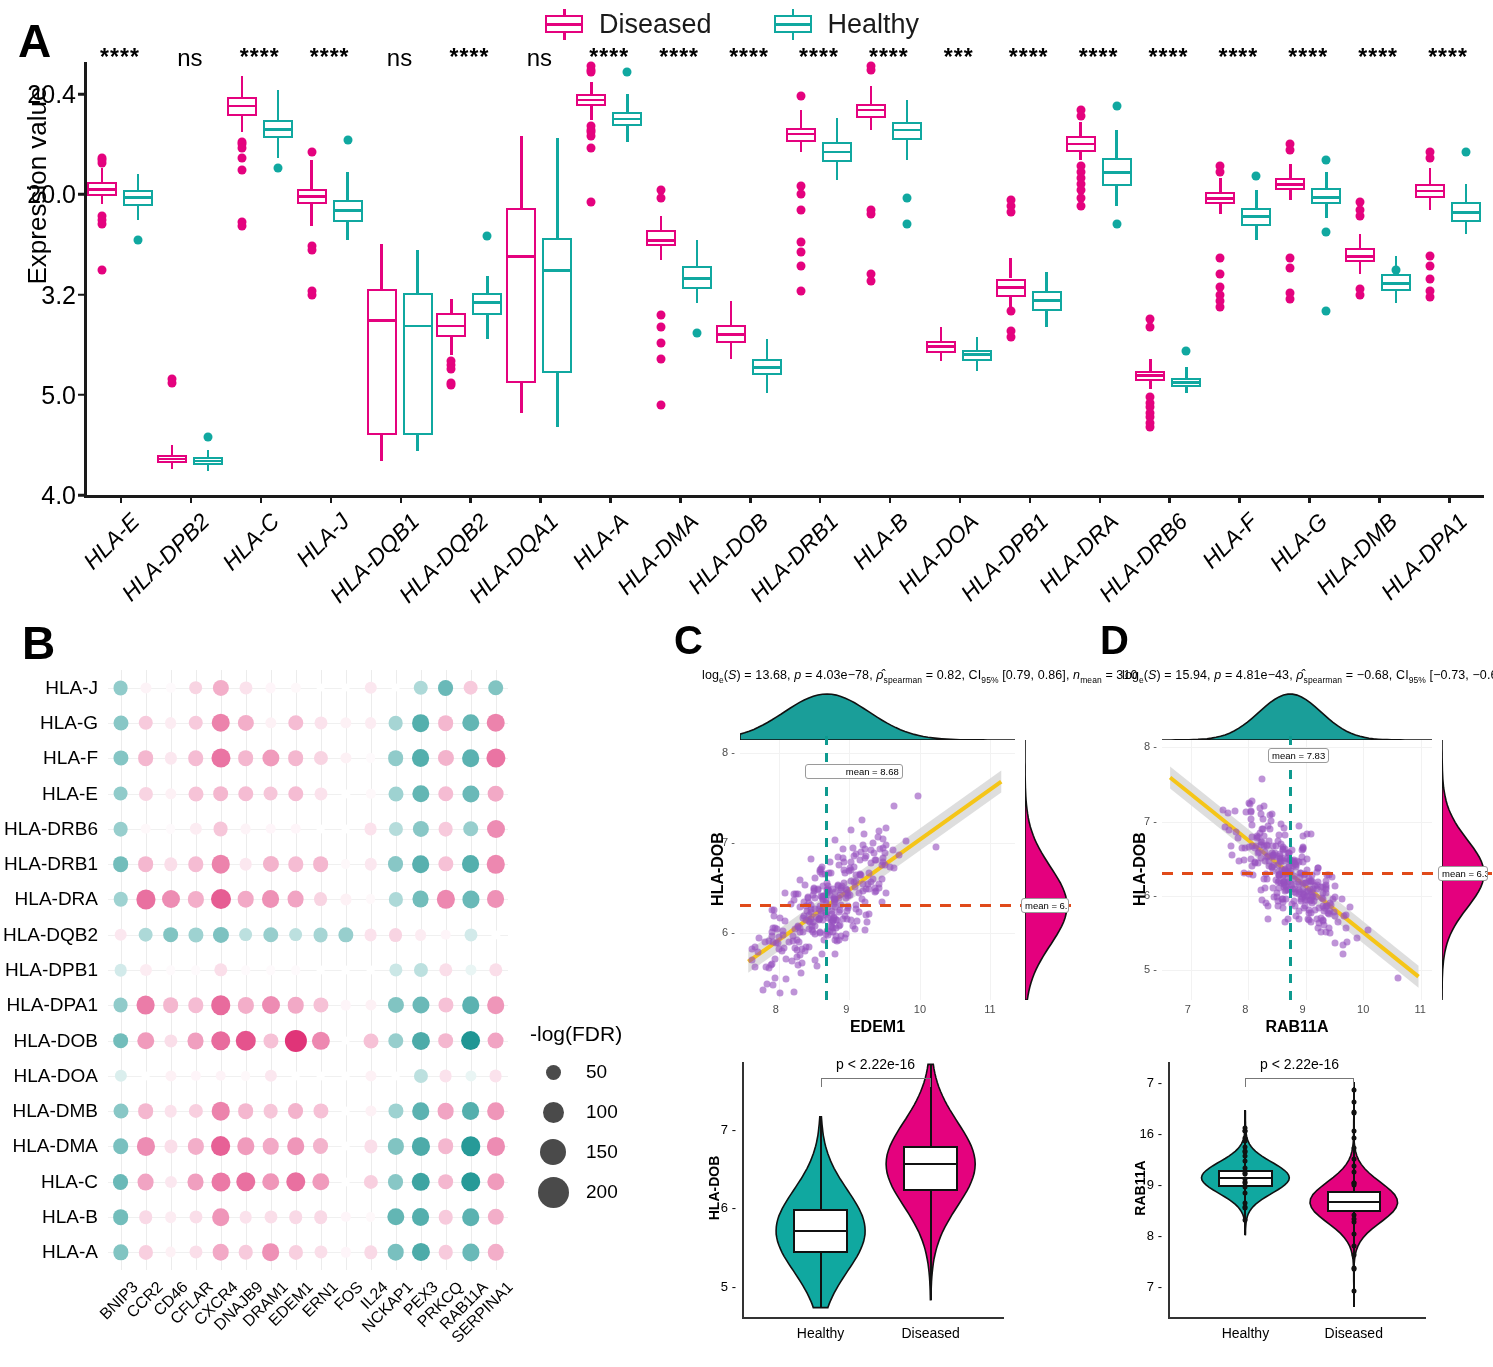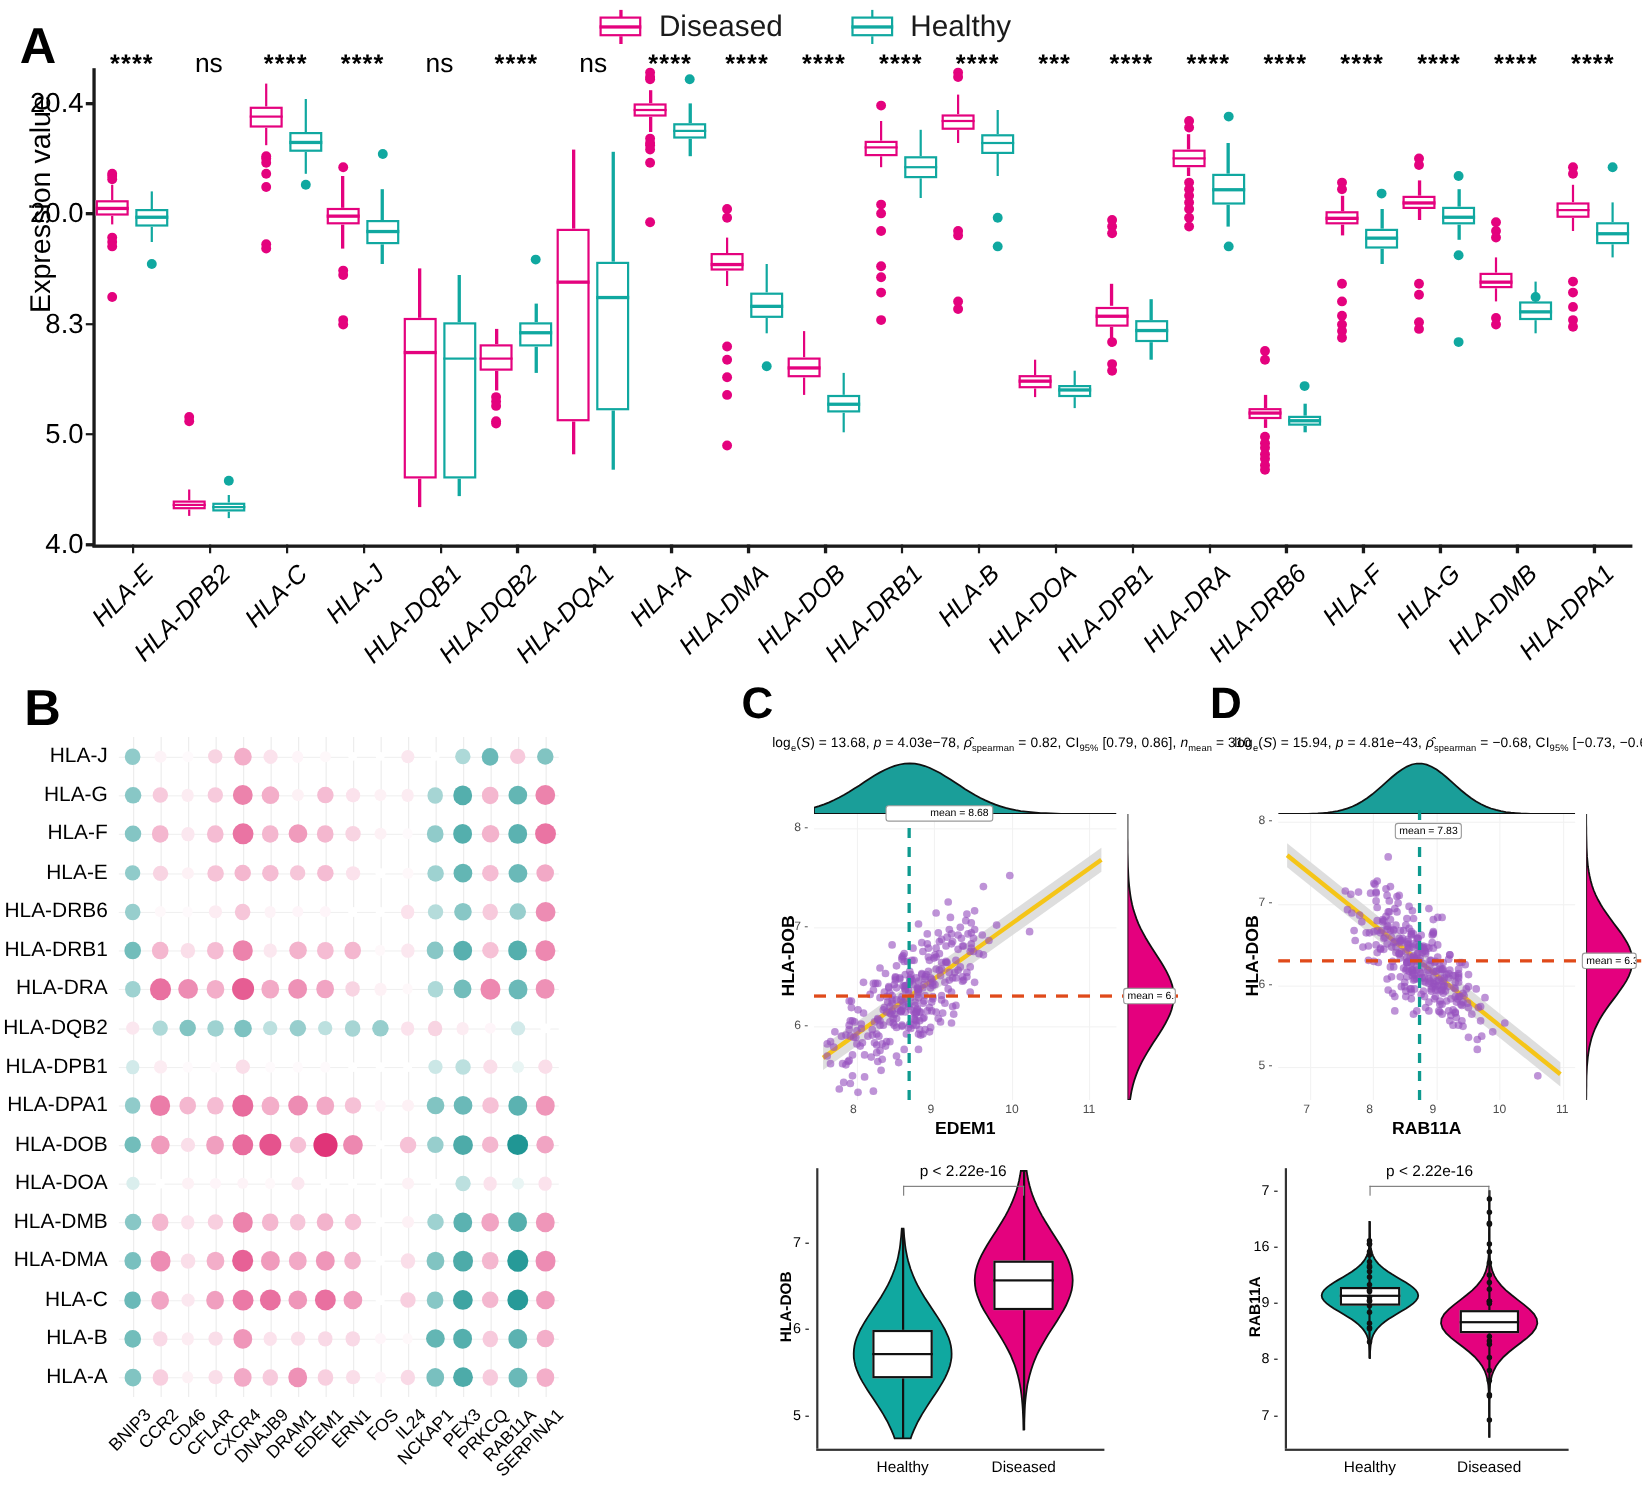--- a/index.html
+++ b/index.html
@@ -104,21 +104,21 @@
     </div>
 
     <div id="a-ylabel">Expression value</div>
     <div id="a-axis-v"></div>
     <div id="a-axis-h"></div>
     <div id="a-plot">
         <div class="a-ytick" style="top: 433px;">4.0</div>
         <div class="a-ytickmark" style="top: 433px;"></div>
         <div class="a-ytick" style="top: 332.769px;">5.0</div>
         <div class="a-ytickmark" style="top: 332.769px;"></div>
-        <div class="a-ytick" style="top: 232.537px;">8.3</div>
+        <div class="a-ytick" style="top: 232.537px;">3.2</div>
         <div class="a-ytickmark" style="top: 232.537px;"></div>
         <div class="a-ytick" style="top: 132.306px;">20.0</div>
         <div class="a-ytickmark" style="top: 132.306px;"></div>
         <div class="a-ytick" style="top: 32.0741px;">20.4</div>
         <div class="a-ytickmark" style="top: 32.0741px;"></div>
         <div class="bxp" style="color: rgb(228, 2, 126); left: 1.95px; top: 0px; width: 30px; height: 433px;">
           <div class="whisk" style="top:106.24537037037038px;height:14.03240740740739px"></div>
           <div class="whisk" style="top:134.31018518518528px;height:8.01851851851842px"></div>
           <div class="body" style="top:120.27777777777777px;height:14.032407407407504px"></div>
           <div class="med" style="top:126.24444444444447px"></div>
@@ -881,20 +881,47 @@
         <div class="b-dot" style="left: 237.5px; top: 582.353px; width: 10.2885px; height: 10.2885px; background: rgb(254, 245, 249);"></div>
         <div class="b-dot" style="left: 262.5px; top: 582.353px; width: 13.4278px; height: 13.4278px; background: rgb(249, 217, 230);"></div>
         <div class="b-dot" style="left: 287.5px; top: 582.353px; width: 16.6289px; height: 16.6289px; background: rgb(121, 192, 191);"></div>
         <div class="b-dot" style="left: 312.5px; top: 582.353px; width: 18.1296px; height: 18.1296px; background: rgb(77, 171, 169);"></div>
         <div class="b-dot" style="left: 337.5px; top: 582.353px; width: 14.5769px; height: 14.5769px; background: rgb(247, 202, 220);"></div>
         <div class="b-dot" style="left: 362.5px; top: 582.353px; width: 17.2298px; height: 17.2298px; background: rgb(106, 185, 184);"></div>
         <div class="b-dot" style="left: 387.5px; top: 582.353px; width: 16.3787px; height: 16.3787px; background: rgb(243, 174, 201);"></div>
       </div>
 
 
+    <div id="b-sizeleg">
+      <div class="b-leg-title">-log(FDR)</div>
+      <div class="sz-row">
+        <div class="sz-cell">
+            <div class="sz-dot" style="width:15px;height:15px"></div>
+          </div>
+        <div class="sz-lab">50</div>
+      </div>
+      <div class="sz-row">
+        <div class="sz-cell">
+            <div class="sz-dot" style="width:21px;height:21px"></div>
+          </div>
+        <div class="sz-lab">100</div>
+      </div>
+      <div class="sz-row">
+        <div class="sz-cell">
+            <div class="sz-dot" style="width:26px;height:26px"></div>
+          </div>
+        <div class="sz-lab">150</div>
+      </div>
+      <div class="sz-row">
+        <div class="sz-cell">
+            <div class="sz-dot" style="width:31px;height:31px"></div>
+          </div>
+        <div class="sz-lab">200</div>
+      </div>
+    </div>
   </div>
 
   <div class="scat" id="panelC" style="left:660px;top:612px;width:440px;height:755px;">
     <div class="panel-letter" style="left:14px;top:8px;font-size:40px;">C</div>
     <div class="stat-line" id="c-stat" style="left:42px;top:56px;">log<sub>e</sub>(<i>S</i>) = 13.68, <i>p</i> = 4.03e−78, <i>ρ̂</i><sub>spearman</sub> = 0.82, CI<sub>95%</sub> [0.79, 0.86], <i>n</i><sub>mean</sub> = 310</div>
     <div id="c-scatter">
         <div class="dens-top" style="left: 80px; top: 76px; width: 275px; height: 52px;">
           <svg width="275" height="52" style="display:block">
             <polygon points="0,52 00.0,46.2 04.6,44.8 09.2,43.2 013.8,41.4 018.3,39.3 022.9,37.0 027.5,34.5 032.1,31.8 036.7,28.9 041.3,26.0 045.8,23.0 050.4,20.0 055.0,17.1 059.6,14.4 064.2,12.0 068.8,9.9 073.3,8.2 077.9,7.0 082.5,6.2 087.1,6.0 091.7,6.3 096.3,7.1 0100.8,8.4 0105.4,10.2 0110.0,12.4 0114.6,14.8 0119.2,17.6 0123.8,20.5 0128.3,23.4 0132.9,26.4 0137.5,29.4 0142.1,32.2 0146.7,34.9 0151.3,37.4 0155.8,39.6 0160.4,41.7 0165.0,43.5 0169.6,45.0 0174.2,46.4 0178.8,47.5 0183.3,48.5 0187.9,49.3 0192.5,49.9 0197.1,50.4 0201.7,50.8 0206.3,51.1 0210.8,51.3 0215.4,51.5 0220.0,51.7 0224.6,51.8 0229.2,51.8 0233.8,51.9 0238.3,51.9 0242.9,51.9 0247.5,52.0 0252.1,52.0 0256.7,52.0 0261.3,52.0 0265.8,52.0 0270.4,52.0 0275.0,52.0 275,52" fill="#1a9e99" stroke="#111" stroke-width="1.6"></polygon>
           </svg>
@@ -1217,21 +1244,21 @@
           <div class="sc-pt" style="left: 85.8569px; top: 160.343px;"></div>
           <div class="sc-pt" style="left: 165.723px; top: 100.811px;"></div>
           <div class="sc-pt" style="left: 86.5432px; top: 191.385px;"></div>
           <div class="sc-pt" style="left: 24.9781px; top: 202.293px;"></div>
           <div class="sc-pt" style="left: 104.637px; top: 133.282px;"></div>
           <div class="sc-pt" style="left: 31.5743px; top: 224.027px;"></div>
           <div class="sc-pt" style="left: 125.294px; top: 108.581px;"></div>
         </div>
         <div style="position: absolute; left: 165.231px; top: 124px; width: 3px; height: 270px; background: repeating-linear-gradient(rgb(14, 154, 143) 0px, rgb(14, 154, 143) 9px, transparent 9px, transparent 17px);"></div>
         <div style="position: absolute; left: 80px; top: 292.362px; width: 335px; height: 3px; background: repeating-linear-gradient(to right, rgb(224, 74, 26) 0px, rgb(224, 74, 26) 11px, transparent 11px, transparent 20px);"></div>
-        <div class="meanbox" style="left: 144.731px; top: 120px; padding-left: 40px;">mean = 8.68</div>
+        <div class="meanbox" style="left: 144.731px; top: 152px; padding-left: 40px;">mean = 8.68</div>
         <div class="meanbox" style="left: 361px; top: 285.862px; overflow: hidden; max-width: 40px;">mean = 6.3</div>
         <div class="sc-tick" style="left: 112.782px; top: 391px;">8</div>
         <div class="sc-tick" style="left: 183.295px; top: 391px;">9</div>
         <div class="sc-tick" style="left: 253.808px; top: 391px;">10</div>
         <div class="sc-tick" style="left: 324.321px; top: 391px;">11</div>
         <div class="sc-tick" style="left: 62px; top: 313.759px;">6 -</div>
         <div class="sc-tick" style="left: 62px; top: 224.103px;">7 -</div>
         <div class="sc-tick" style="left: 62px; top: 134.448px;">8 -</div>
         <div class="sc-xlab" style="left: 80px; width: 275px; top: 406px;">EDEM1</div>
         <div class="sc-ylab" style="left: 8px; top: 248px; width: 100px; text-align: center;">HLA-DOB</div>

